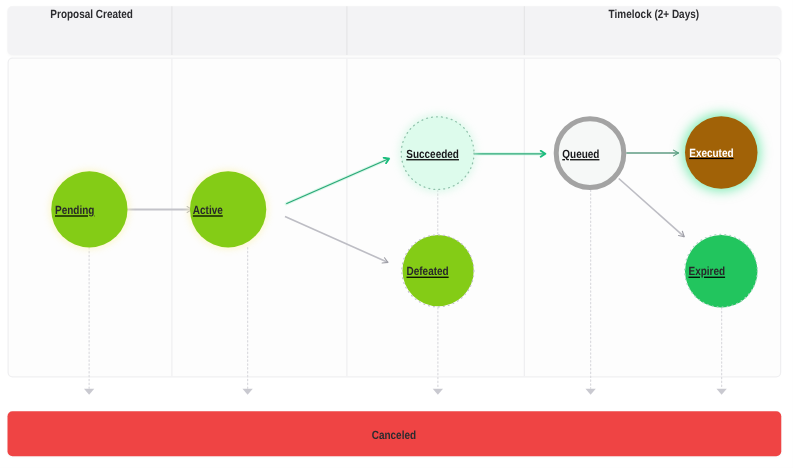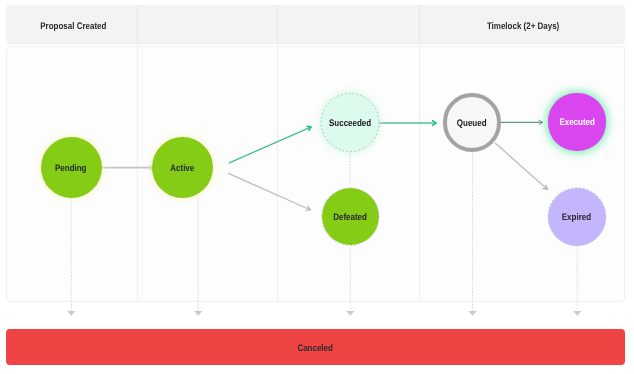--- a/index.html
+++ b/index.html
@@ -1,40 +1,40 @@
 <!DOCTYPE html>
 <html><head>
 <meta charset="utf-8">
 <style>
   html,body{margin:0;padding:0;}
   body{width:634px;height:374px;background:#ffffff;font-family:"Liberation Sans",sans-serif;overflow:hidden;-webkit-font-smoothing:antialiased;text-rendering:geometricPrecision;}
   .root{position:absolute;left:0;top:0;width:634px;height:374px;}
   .hcol span,.node span,.cancel span{filter:opacity(1);}
   .header{position:absolute;left:6px;top:4.8px;width:619px;height:39px;background:#f3f3f5;border-radius:4px;box-sizing:border-box;box-shadow:0 0 0 0.5px rgba(0,0,0,0.015), 0 1px 2px rgba(0,0,0,0.02);}
-  .hcol{position:absolute;top:0;height:39px;display:flex;align-items:center;justify-content:center;}
+  .hcol{position:absolute;top:0;height:39px;display:flex;justify-content:center;}
   .hcol span{font-size:9.5px;font-weight:700;color:#2b2b2f;display:inline-block;transform:scaleX(0.84) translateY(1.6px);}
   .hdiv{position:absolute;top:0;width:1px;height:39px;background:#e6e6e8;}
   .panel{position:absolute;left:5.6px;top:45.6px;width:619.4px;height:256.4px;background:#fdfdfd;border:1px solid #efeff1;border-radius:4px;box-sizing:border-box;}
   .vdiv{position:absolute;top:0;width:1px;background:#efeff1;}
   .cancel{position:absolute;left:6px;top:329.2px;width:619px;height:36px;background:#ef4444;border-radius:4px;box-shadow:0 0 0 0.5px rgba(0,0,0,0.015), 0 1px 2px rgba(0,0,0,0.02);display:flex;align-items:center;justify-content:center;}
   .cancel span{font-size:9.5px;font-weight:700;color:#2b2b2f;display:inline-block;transform:scaleX(0.84) translateY(1.1px);}
-  .node{position:absolute;border-radius:50%;display:flex;align-items:center;justify-content:center;box-sizing:border-box;}
+  .node{position:absolute;border-radius:50%;display:flex;align-items:center;justify-content:flex-start;box-sizing:border-box;text-decoration:underline;}
   .node span{font-size:9.5px;font-weight:700;display:inline-block;transform:scaleX(0.84) translateY(1.3px);white-space:nowrap;}
   svg.layer{position:absolute;left:0;top:0;width:634px;height:374px;overflow:visible;}
   .n-pending,.n-active{background:#84cc16;box-shadow:0 0 6px 1px rgba(252,245,190,0.85);}
   .n-pending span,.n-active span{color:#27272a;}
   .n-succeeded{background:#ddfbec;box-shadow:0 0 7px 1px rgba(206,246,226,0.8);}
   .n-succeeded span{color:#18181b;}
   .n-defeated{background:#84cc16;}
   .n-defeated span{color:#27272a;}
   .n-queued{background:#f6f8f7;border:4px solid #a3a3a3;}
   .n-queued span{color:#18181b;}
-  .n-executed{background:#d946ef;box-shadow:0 0 9px 2px rgba(4,222,110,0.5);border-radius:28px;}
+  .n-executed{background:#a16207;box-shadow:0 0 9px 2px rgba(4,222,110,0.5);}
   .n-executed span{color:#ffffff;}
-  .n-expired{background:#c4b5fd;}
+  .n-expired{background:#22c55e;}
   .n-expired span{color:#27272a;}
 </style>
 </head>
 <body>
 
 <div class="root">
 
   <div class="header">
     <div class="hcol" style="left:0;width:131px;padding-left:1.5px">
         <span>Proposal Created</span>

